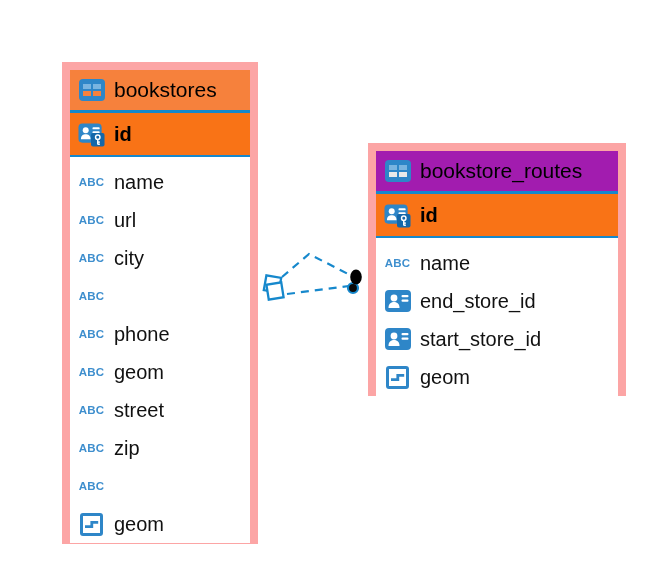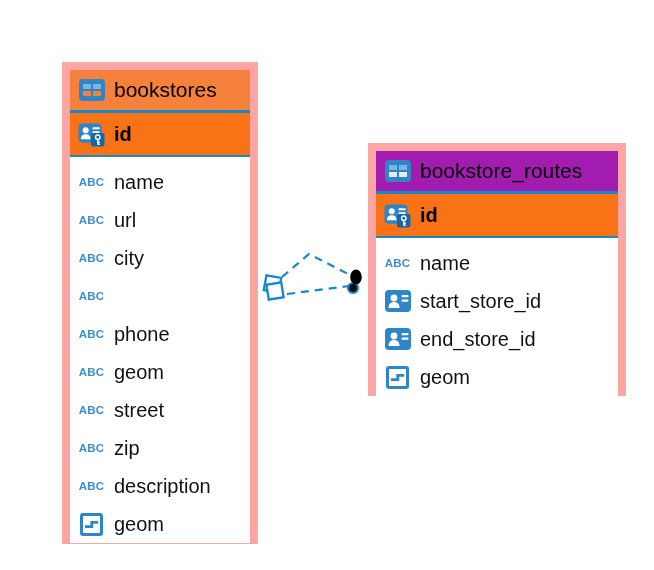--- a/index.html
+++ b/index.html
@@ -149,21 +149,20 @@
       <div class="frow">
         <span class="icn abc">ABC</span>
         <span>street</span>
       </div>
       <div class="frow">
         <span class="icn abc">ABC</span>
         <span>zip</span>
       </div>
       <div class="frow">
         <span class="icn abc">ABC</span>
-        <span>description</span>
       </div>
       <div class="frow">
         <span class="icn">
           <svg width="23" height="23" viewBox="0 0 23 23">
             <rect x="1.5" y="1.5" width="20" height="20" rx="1.5" fill="#fff" stroke="#2E86C8" stroke-width="3"></rect>
             <path d="M5 13.6 H11.8 V9.4 H18.2" fill="none" stroke="#2E86C8" stroke-width="2.8"></path>
           </svg>
         </span>
         <span>geom</span>
       </div>
@@ -208,33 +207,33 @@
       <div class="frow">
         <span class="icn">
           <svg width="26" height="22" viewBox="0 0 26 22">
             <rect x="0" y="0" width="26" height="22" rx="4" fill="#2E86C8"></rect>
             <circle cx="9" cy="8" r="3.4" fill="#fff"></circle>
             <path d="M3.5 18 C3.5 13.2 6.5 12 9 12 C11.5 12 14.5 13.2 14.5 18 Z" fill="#fff"></path>
             <rect x="16.5" y="5" width="7" height="2.3" rx="1" fill="#fff"></rect>
             <rect x="16.5" y="9.5" width="7" height="2.3" rx="1" fill="#fff"></rect>
           </svg>
         </span>
-        <span>start_store_id</span>
+        <span>end_store_id</span>
       </div>
       <div class="frow">
         <span class="icn">
           <svg width="26" height="22" viewBox="0 0 26 22">
             <rect x="0" y="0" width="26" height="22" rx="4" fill="#2E86C8"></rect>
             <circle cx="9" cy="8" r="3.4" fill="#fff"></circle>
             <path d="M3.5 18 C3.5 13.2 6.5 12 9 12 C11.5 12 14.5 13.2 14.5 18 Z" fill="#fff"></path>
             <rect x="16.5" y="5" width="7" height="2.3" rx="1" fill="#fff"></rect>
             <rect x="16.5" y="9.5" width="7" height="2.3" rx="1" fill="#fff"></rect>
           </svg>
         </span>
-        <span>end_store_id</span>
+        <span>start_store_id</span>
       </div>
       <div class="frow">
         <span class="icn">
           <svg width="23" height="23" viewBox="0 0 23 23">
             <rect x="1.5" y="1.5" width="20" height="20" rx="1.5" fill="#fff" stroke="#2E86C8" stroke-width="3"></rect>
             <path d="M5 13.6 H11.8 V9.4 H18.2" fill="none" stroke="#2E86C8" stroke-width="2.8"></path>
           </svg>
         </span>
         <span>geom</span>
       </div>

